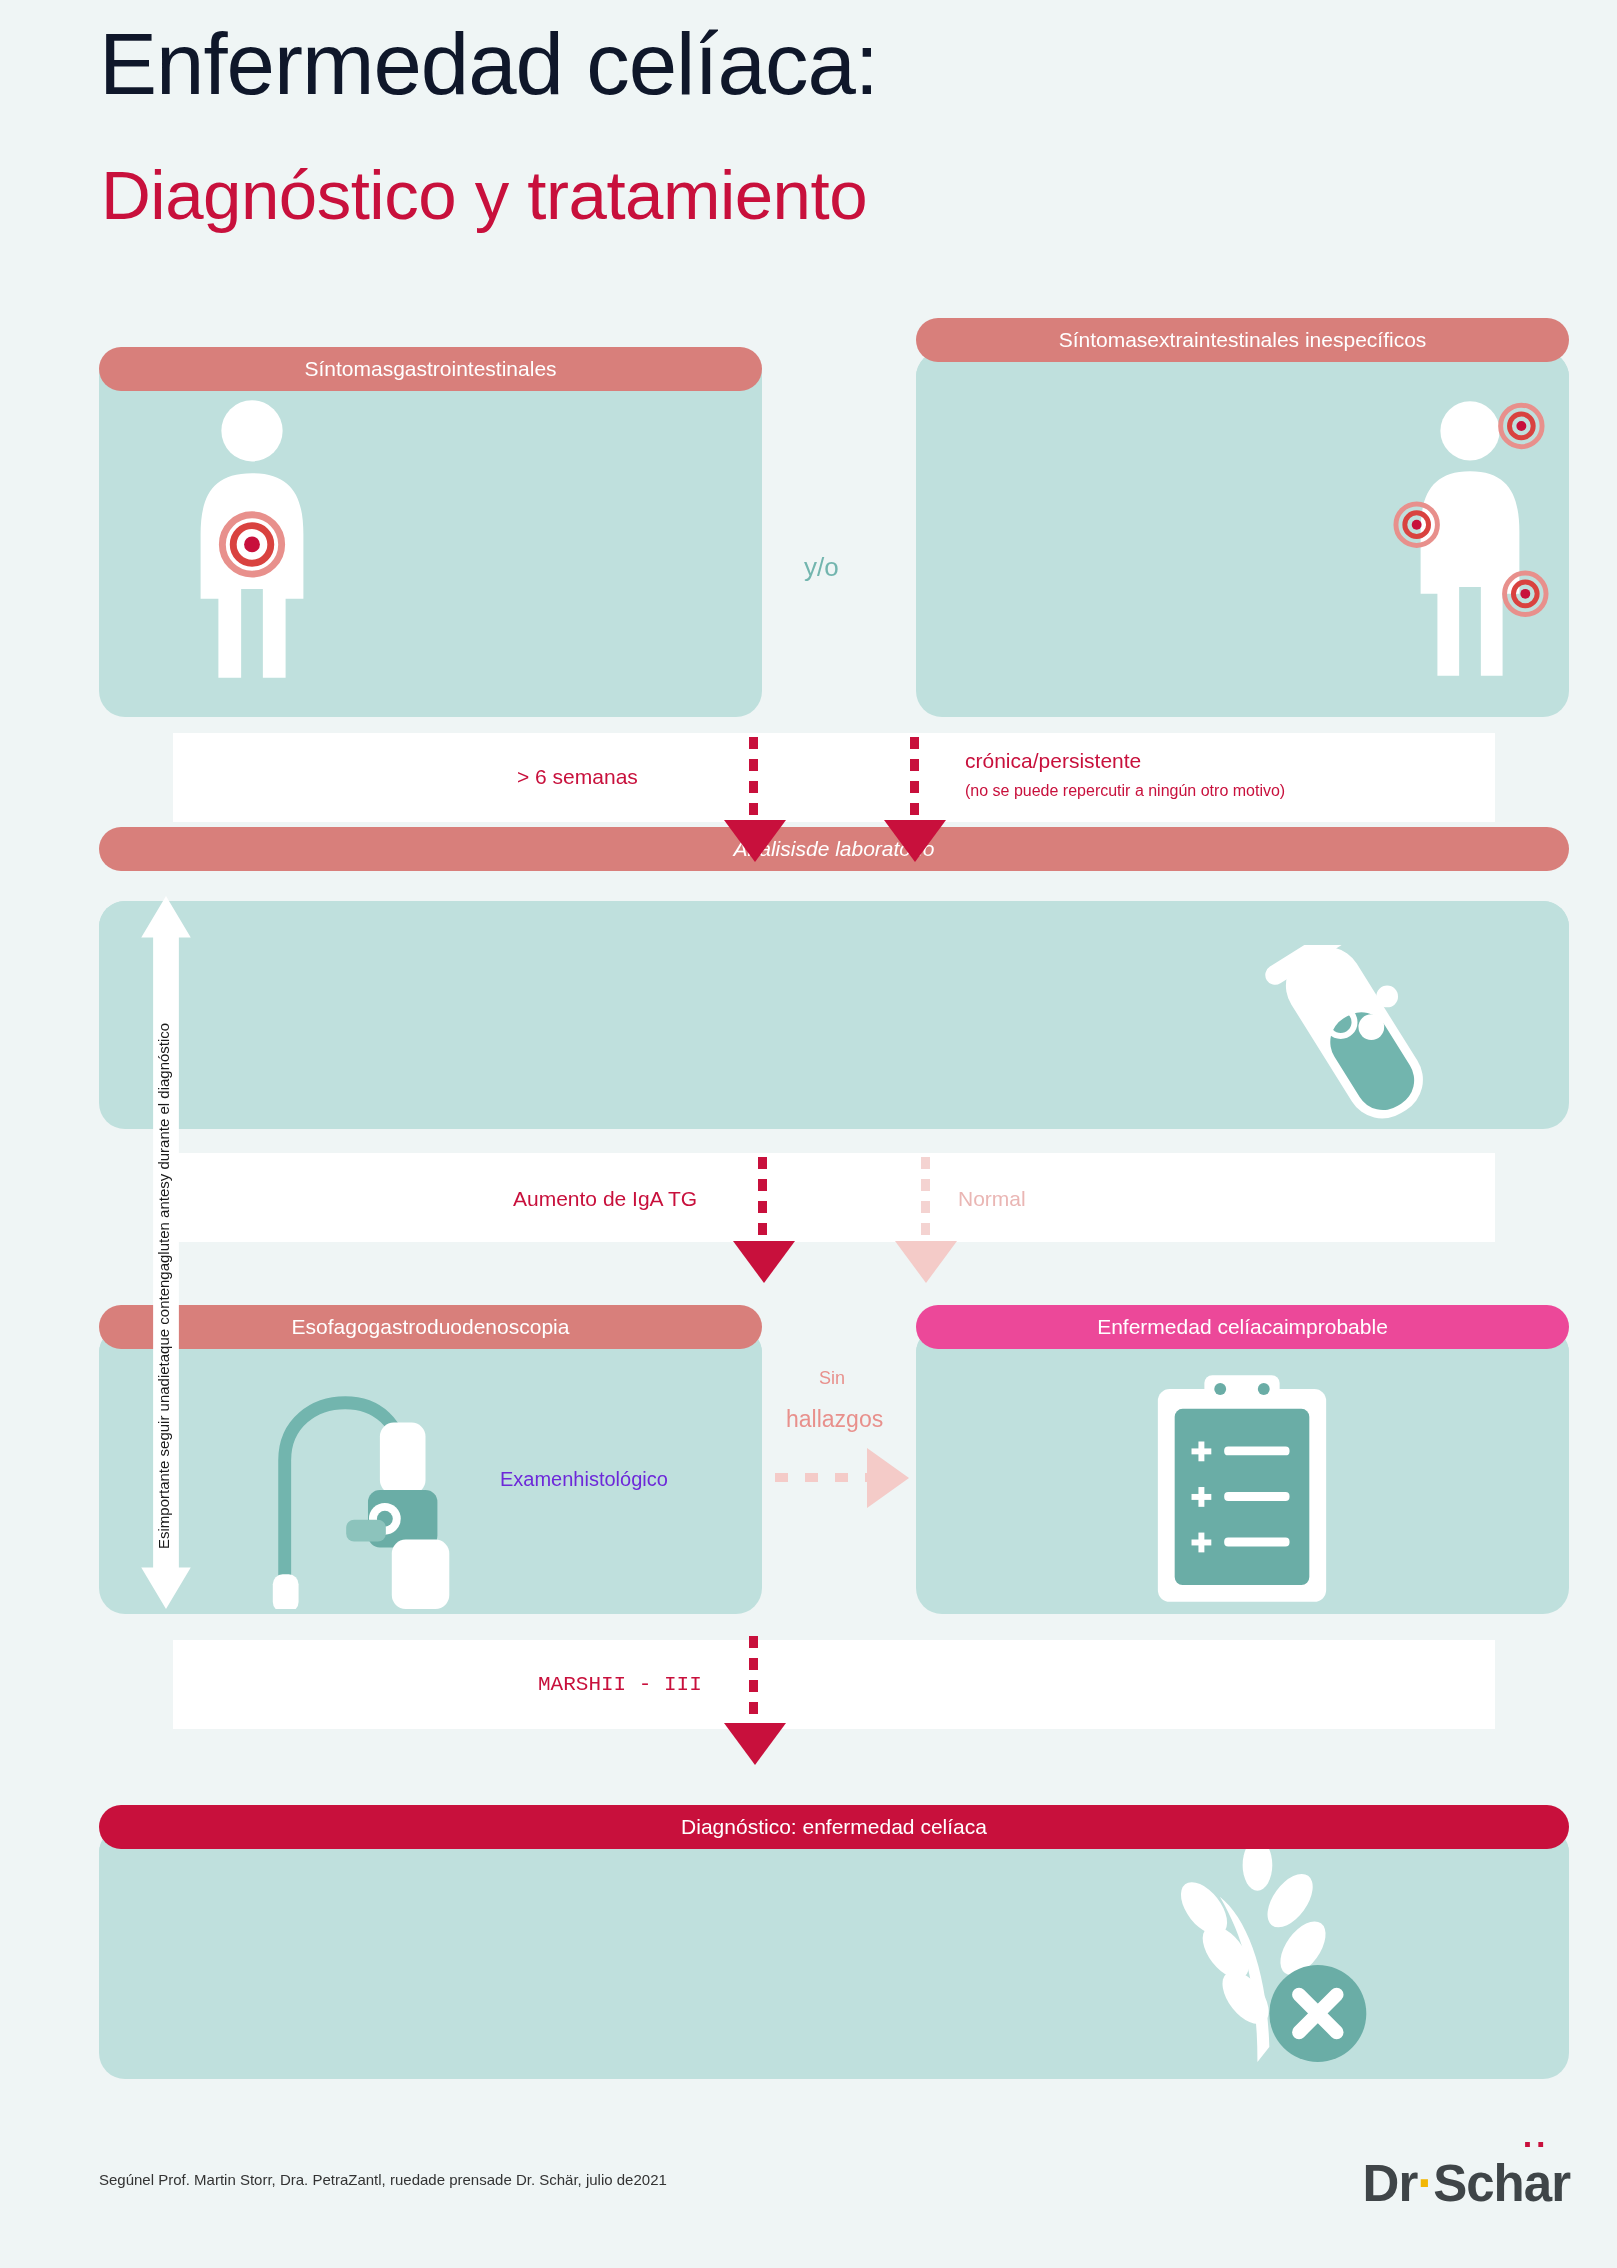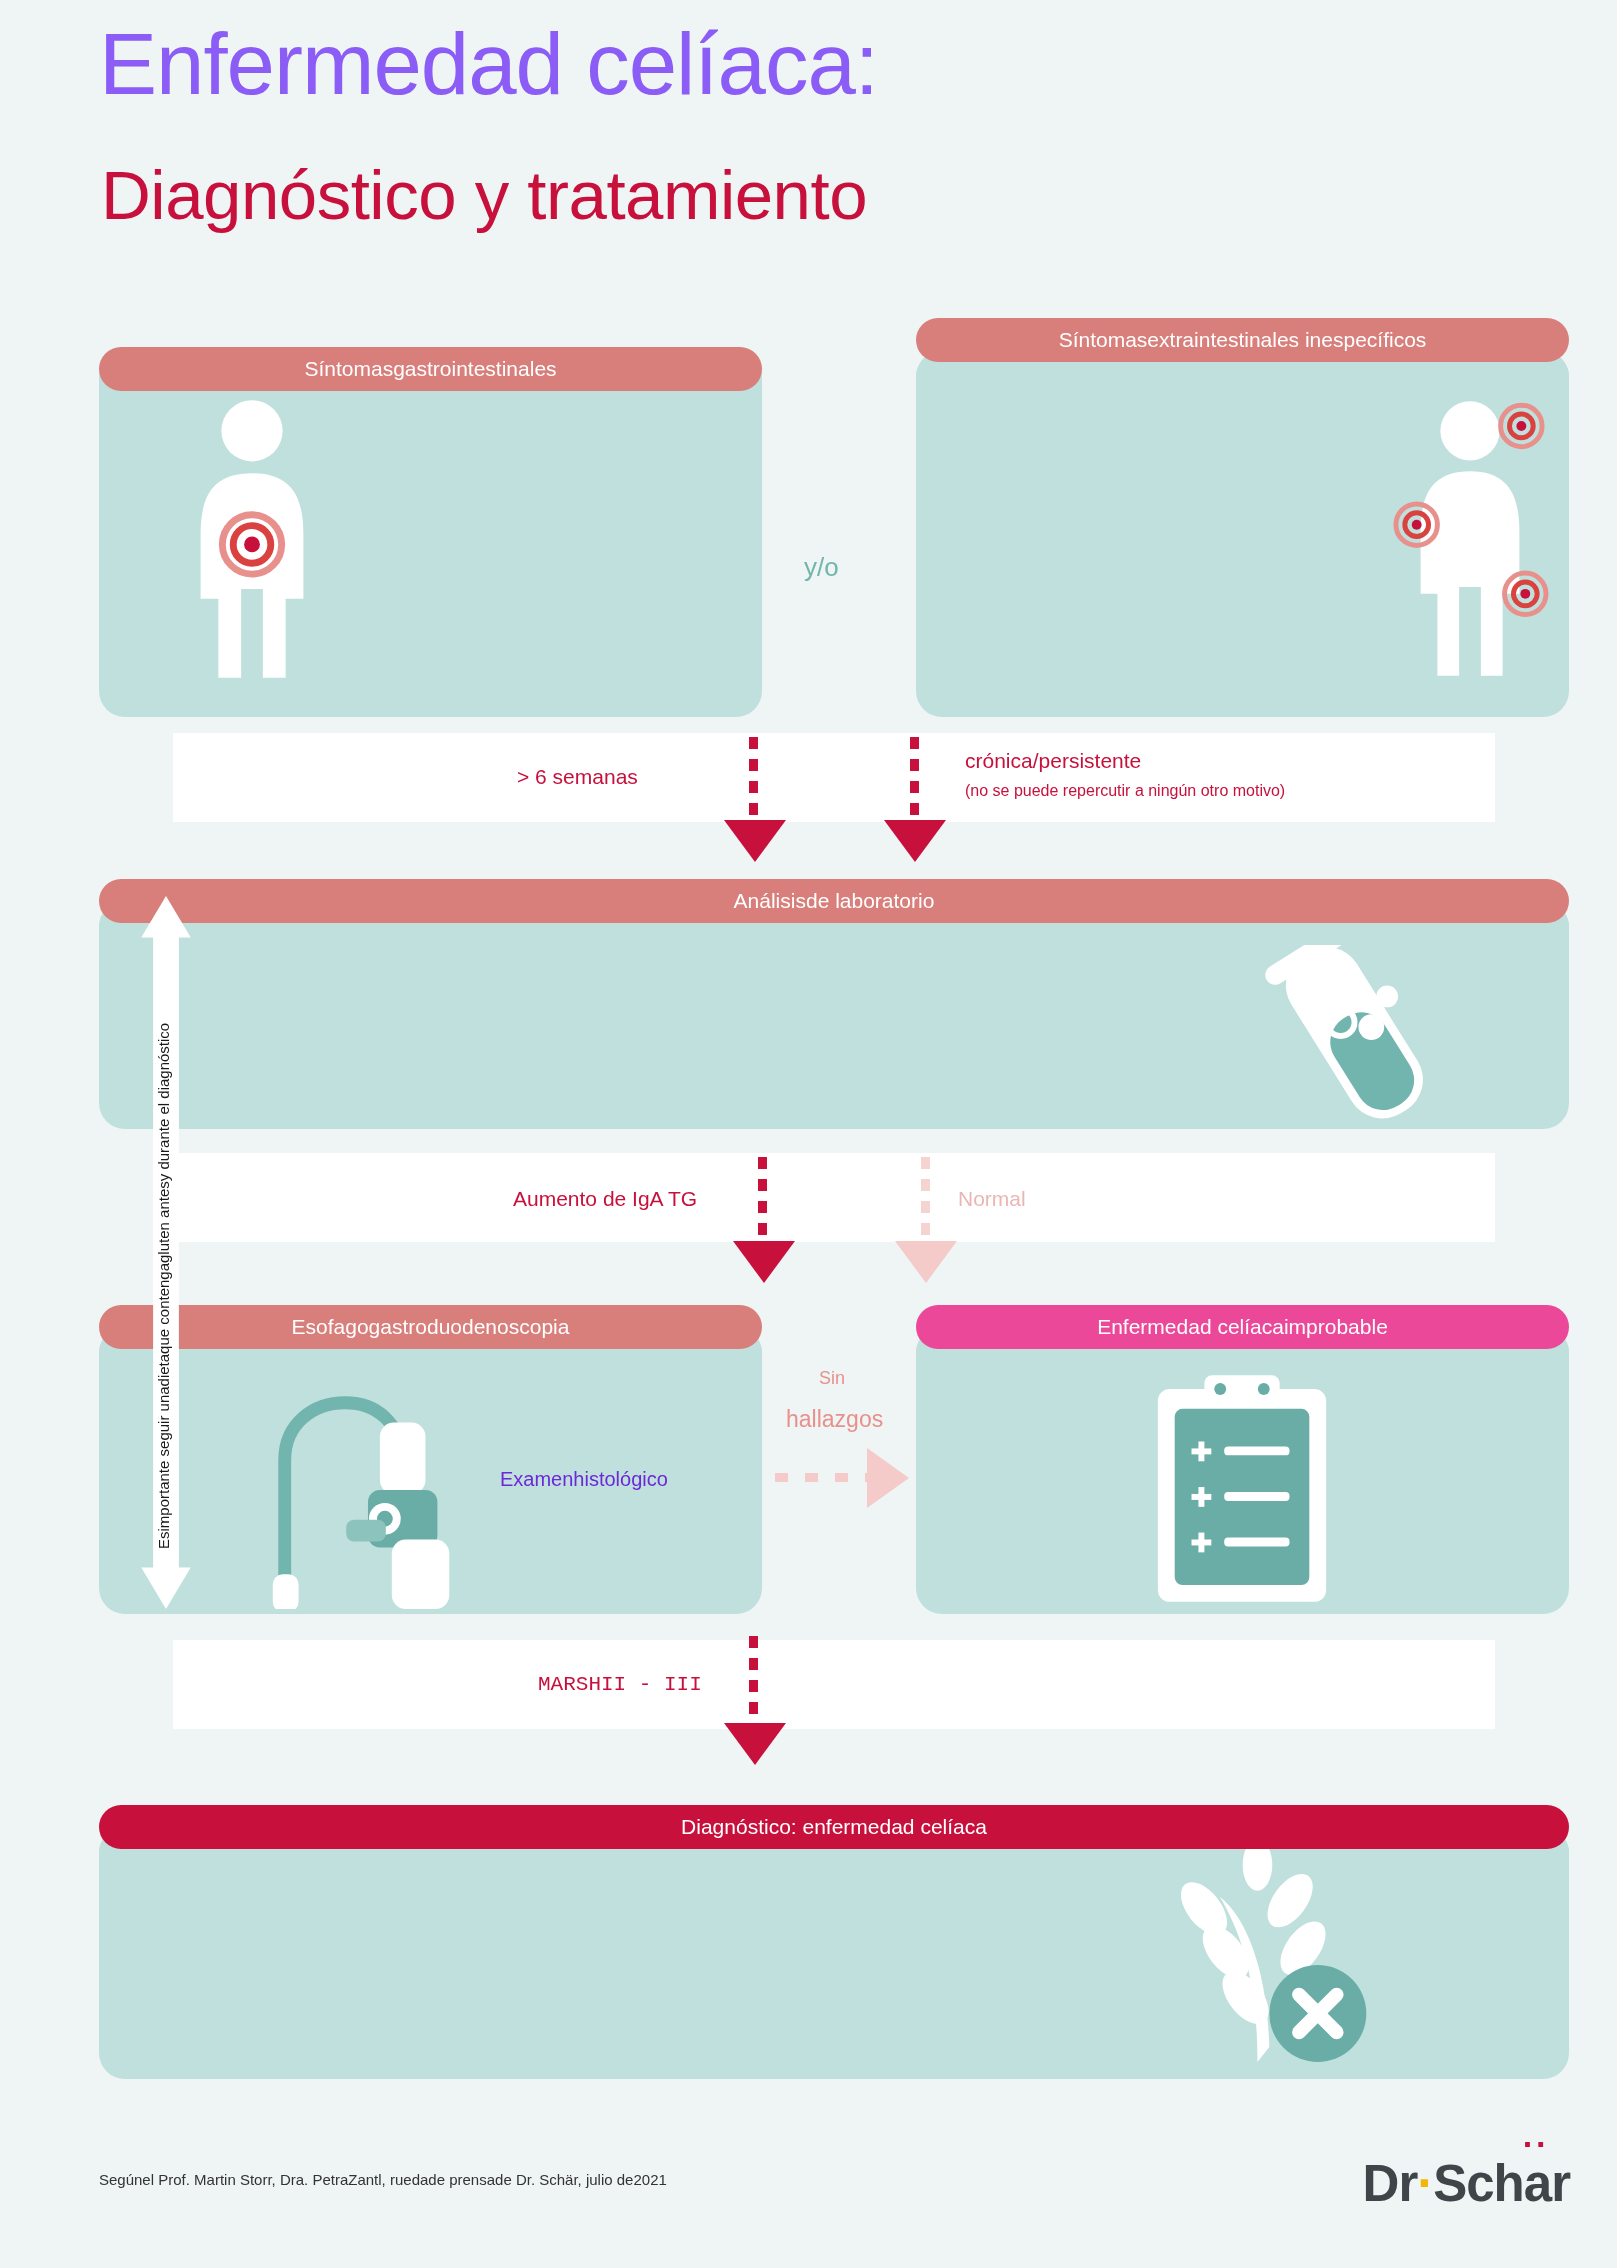--- a/index.html
+++ b/index.html
@@ -7,21 +7,21 @@
     width: 1618px; height: 2268px;
     background: #eff5f5;
     font-family: "Liberation Sans", sans-serif;
     overflow: hidden;
   }
   .page { position: relative; width: 1618px; height: 2268px; background: #eff5f5; }
 
   
   .title-main {
     position: absolute; left: 99px; top: 18px;
-    font-size: 87px; font-weight: 400; color: #8b5cf6;
+    font-size: 87px; font-weight: 400; color: #0f172a;
     letter-spacing: -1px; line-height: 1.05; text-align: center;
   }
   .title-sub {
     position: absolute; left: 101px; top: 156px;
     font-size: 69px; font-weight: 400; color: #c8103c;
     letter-spacing: -0.5px;
   }
 
   
   .card-head {
@@ -223,21 +223,21 @@
   <div class="strip-label" style="left:517px; top:765px;">&gt; 6 semanas</div>
   <div class="vdots" style="left:749px; top:737px; height:91px;"></div>
   <div class="tri-down" style="left:724px; top:820px;"></div>
 
   <div class="vdots" style="left:910px; top:737px; height:91px;"></div>
   <div class="tri-down" style="left:884px; top:820px;"></div>
   <div class="strip-label" style="left:965px; top:749px;">crónica/persistente</div>
   <div class="strip-label small" style="left:965px; top:782px;">(no se puede repercutir a ningún otro motivo)</div>
 
   <div class="card-body" style="left:99px; top:901px; width:1470px; height:228px;"></div>
-  <div class="card-head" style="left:99px; top:879px; width:1470px;">
+  <div class="card-head" style="left:99px; top:827px; width:1470px;font-style:italic;">
     <span>Análisisde laboratorio</span>
   </div>
 
   <svg style="position:absolute; left:1223px; top:945px; z-index:4;" width="267" height="183" viewBox="0 0 270 185">
     <g transform="rotate(-32 135 92)">
       <rect x="96" y="-6" width="78" height="188" rx="36" fill="#ffffff"></rect>
       <rect x="105" y="70" width="60" height="104" rx="28" fill="#72b5ae"></rect>
       <rect x="88" y="-14" width="94" height="20" rx="10" fill="#ffffff"></rect>
     </g>
     <circle cx="166" cy="52" r="11" fill="#ffffff"></circle>

